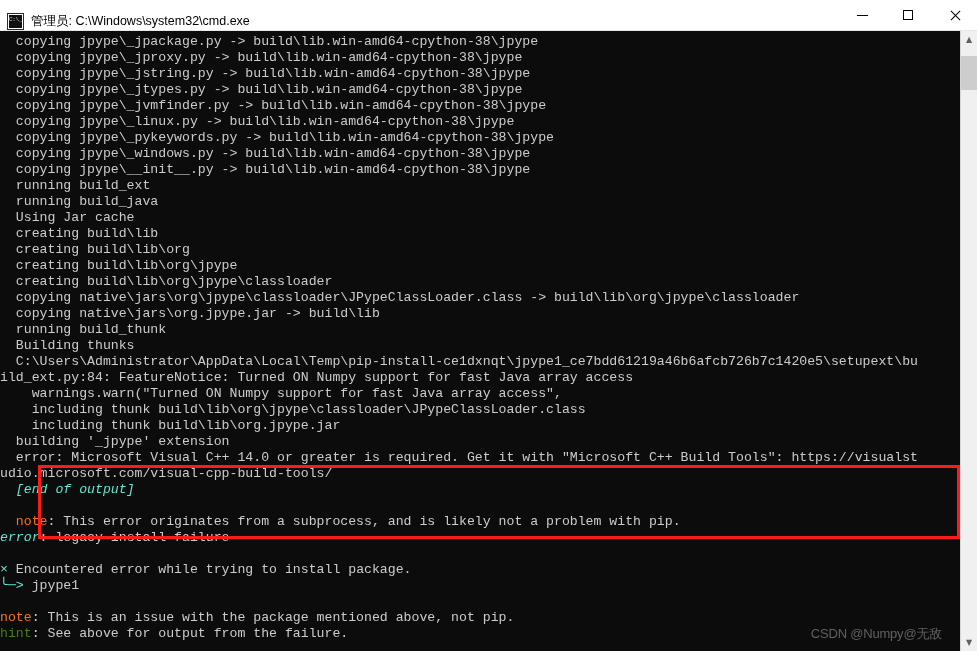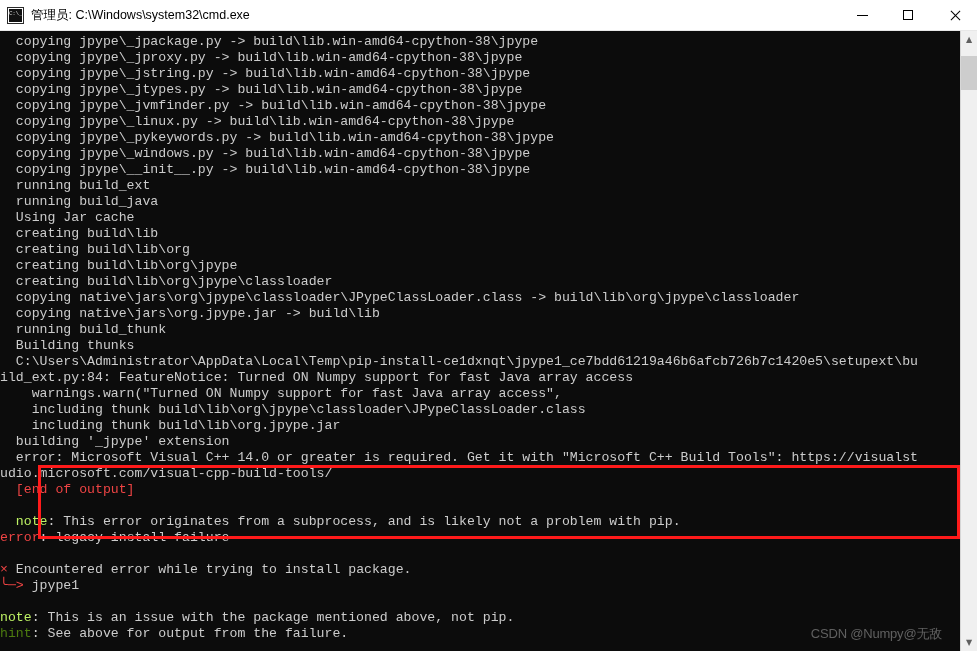--- a/index.html
+++ b/index.html
@@ -23,21 +23,21 @@
     flex-direction: column;
     box-sizing: border-box;
   }
 
   
   .titlebar {
     height: 30px;
     min-height: 30px;
     background: #ffffff;
     display: flex;
-    align-items: center;
+    align-items: flex-end;
     border-bottom: 1px solid #e8e8e8;
     position: relative;
     z-index: 5;
   }
   .title-icon {
     width: 17px;
     height: 17px;
     margin-left: 7px;
     margin-right: 7px;
     background: #ffffff;
@@ -143,22 +143,22 @@
     position: absolute;
     left: 0;
     top: 3px;
     width: 960px;
   }
   .term .line {
     height: 16px;
     padding-left: 0;
   }
   .c-white   { color: #cccccc; }
-  .c-red     { color: #ef4444; }
-  .c-magenta { color: #bef264; }
+  .c-red     { color: #5eead4; font-style: italic; }
+  .c-magenta { color: #f97316; }
   .c-cyan    { color: #4d7c0f; }
 
   
   .error-box {
     position: absolute;
     left: 38px;
     top: 434px;
     width: 922px;
     height: 74px;
     border: 3px solid #ff1a1a;

